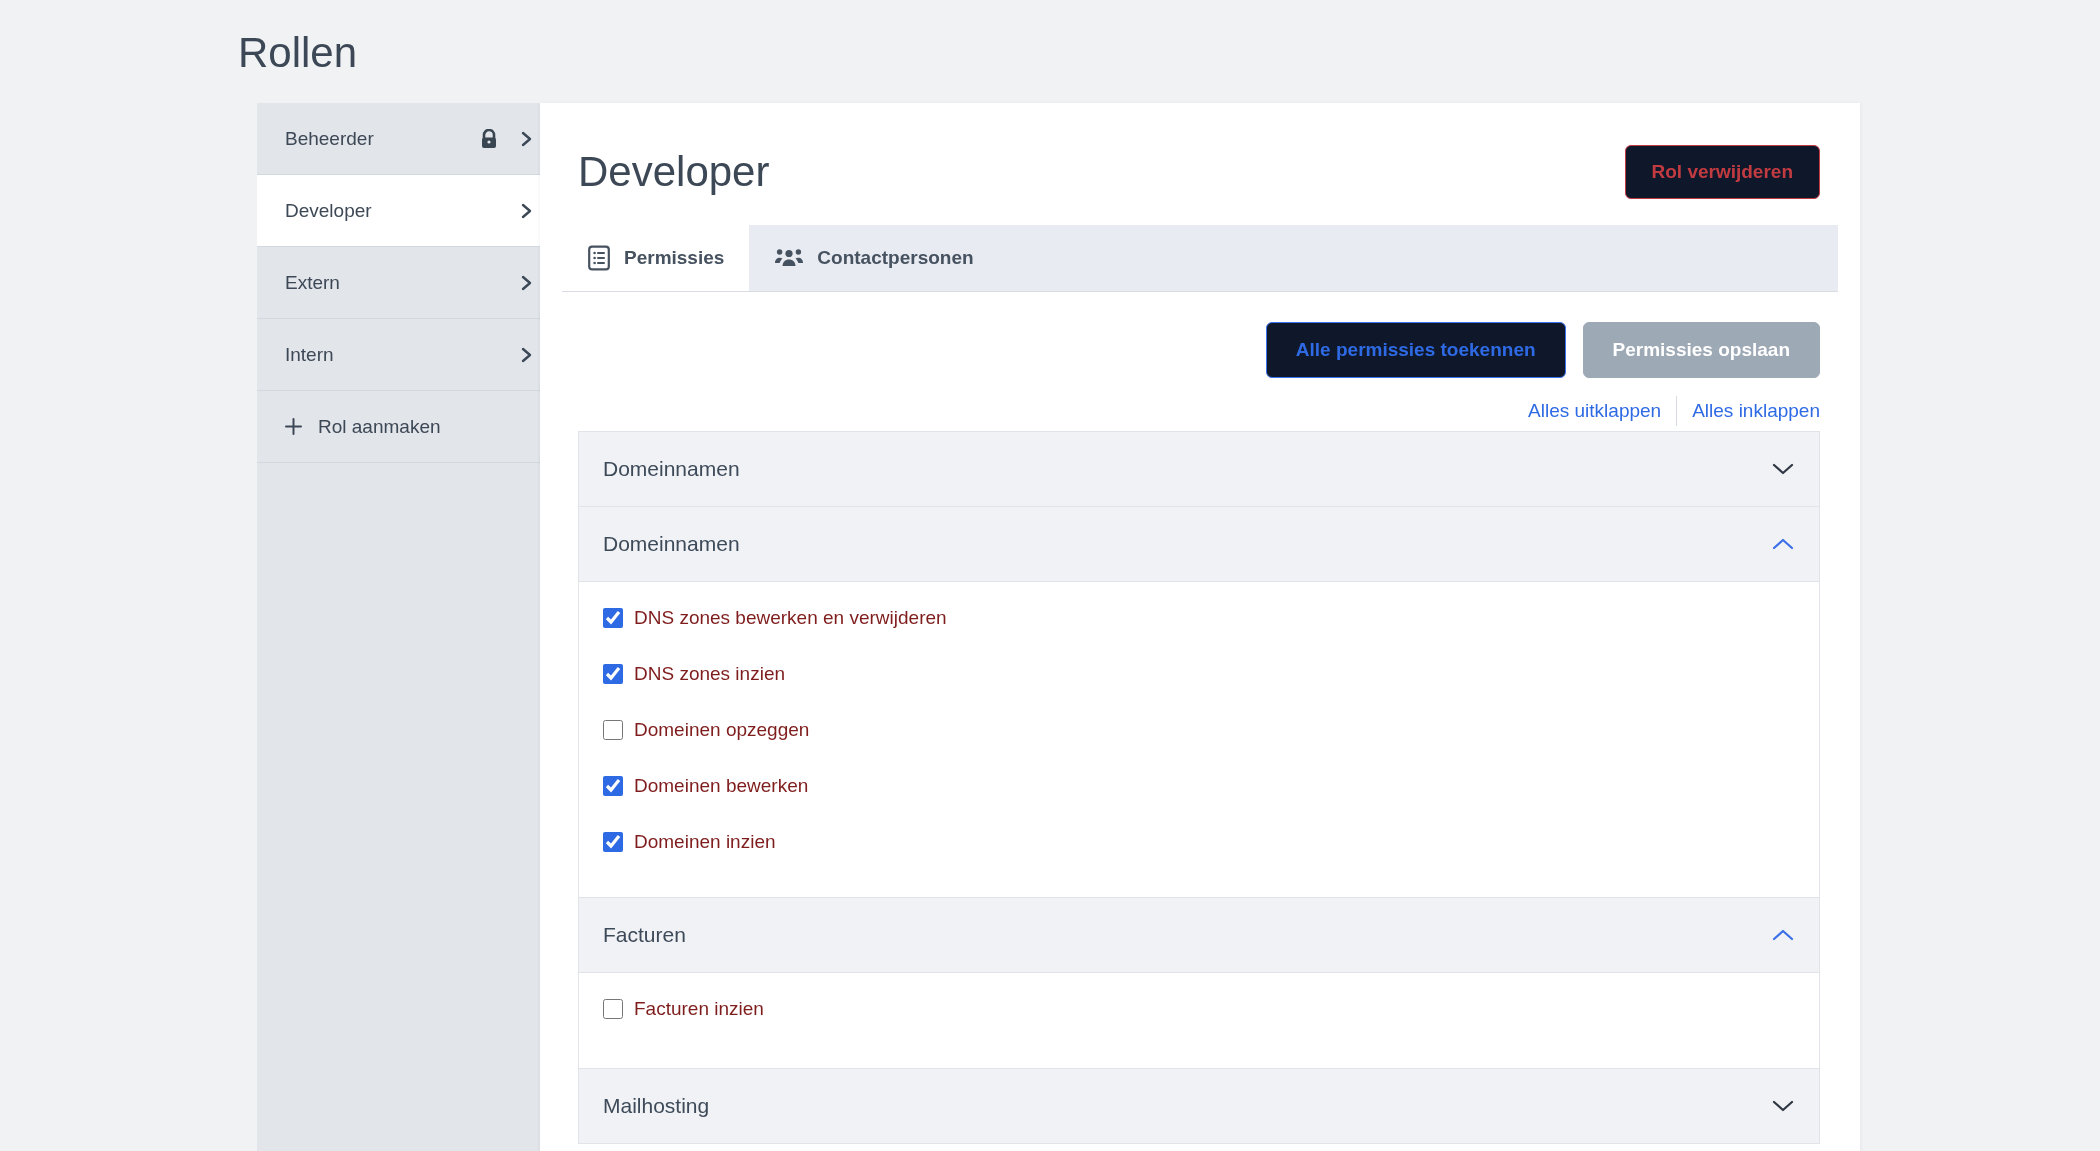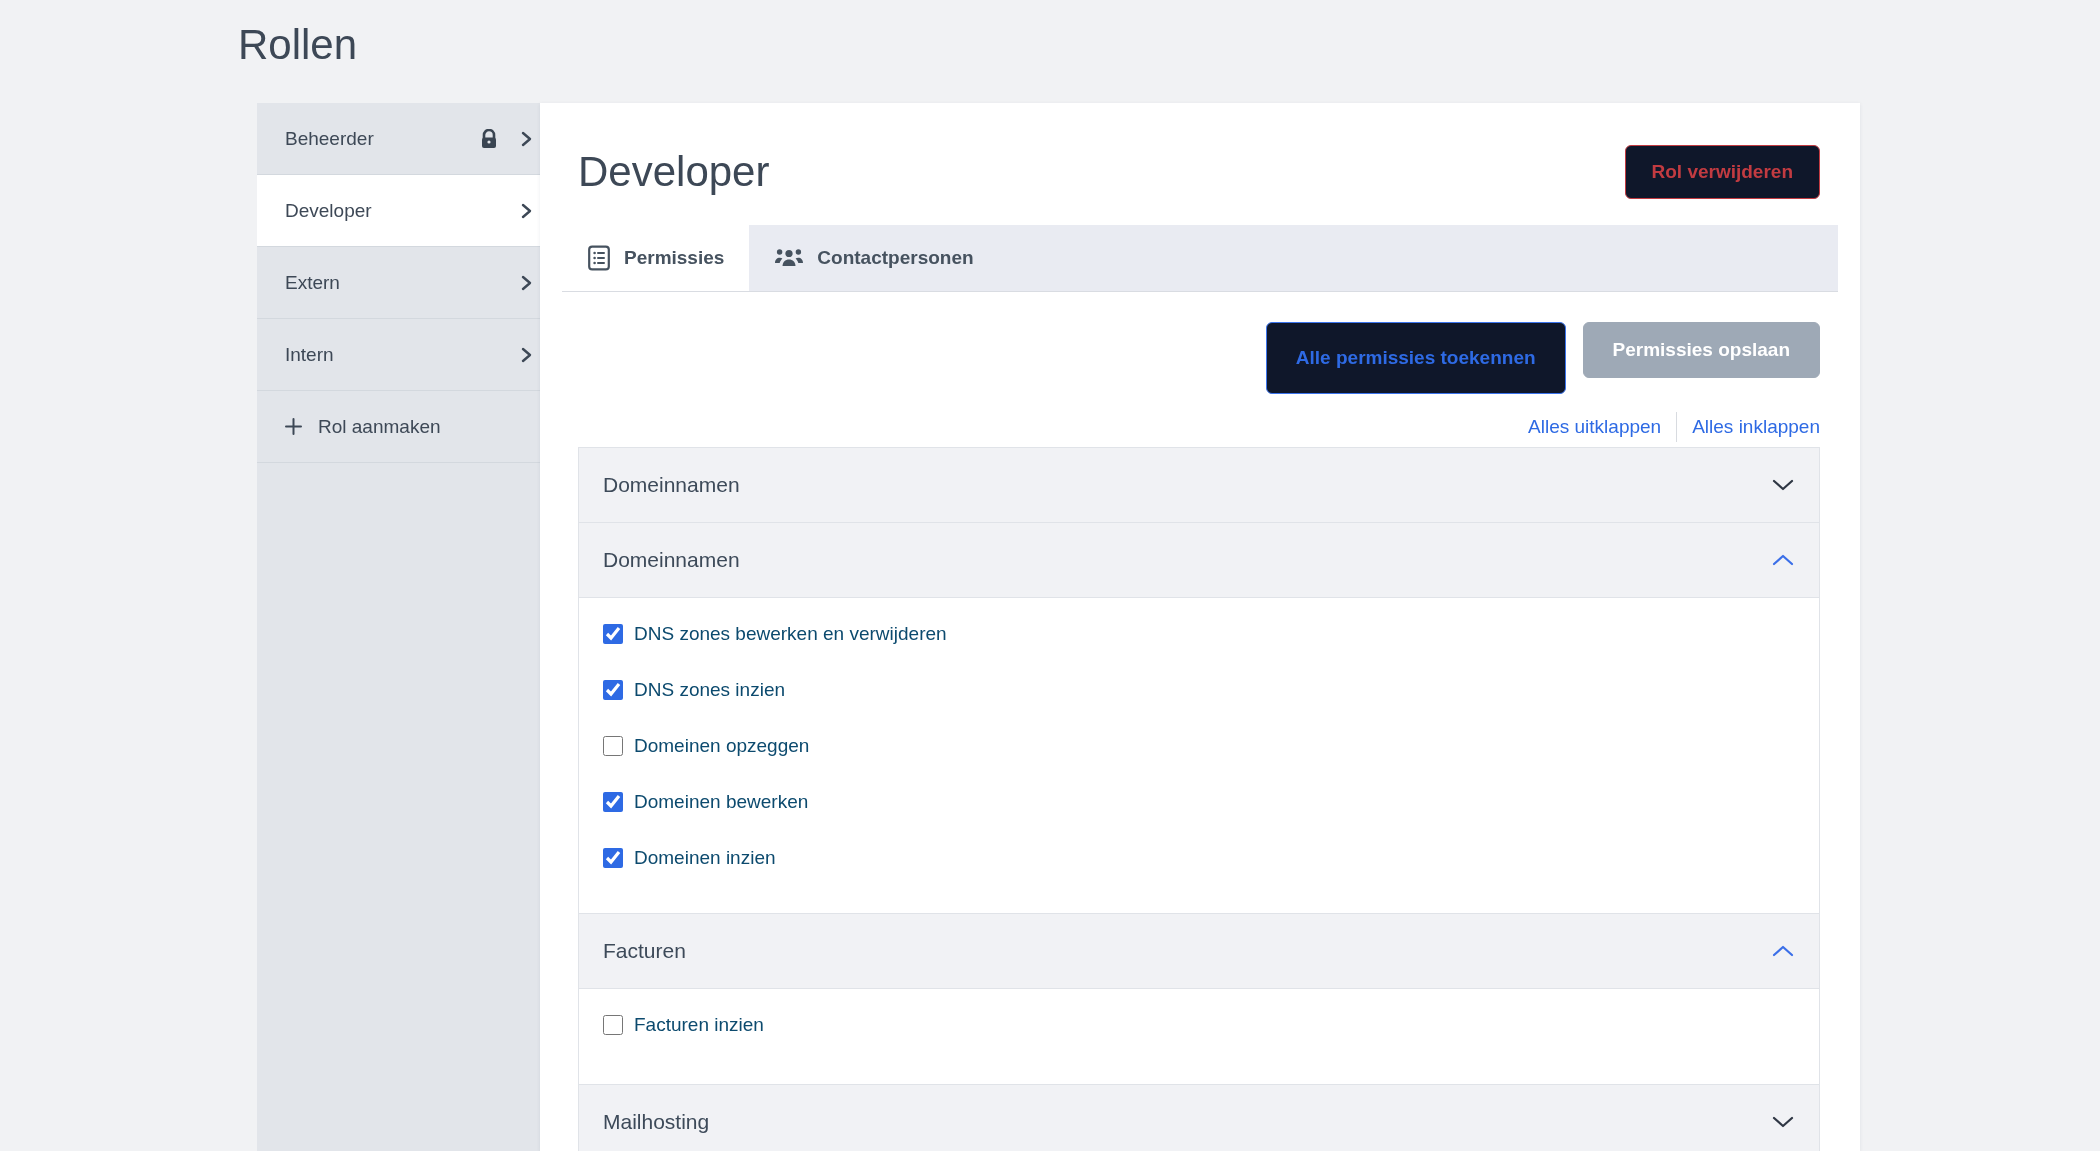--- a/index.html
+++ b/index.html
@@ -7,21 +7,21 @@
   body {
     position: relative;
     background: #f1f2f4;
     font-family: "Liberation Sans", "DejaVu Sans", sans-serif;
     color: #3d4856;
   }
 
   
   .page-title {
     position: absolute;
-    left: 238px; top: 16px;
+    left: 238px; top: 24px;
     font-size: 42px; line-height: 58px;
     font-weight: 500; color: #3d4856;
   }
 
   
   .sidebar {
     position: absolute;
     left: 238px; top: 103px;
     width: 302px; height: 1048px;
     background: #e2e5ea;
@@ -76,21 +76,21 @@
   }
   .tab.active { background: #ffffff; }
 
   
   .actions-row {
     margin: 30px 40px 0 40px;
     display: flex; justify-content: flex-end; gap: 17px;
   }
   .btn-outline-blue {
     border: 1px solid #3b74ec; color: #2e6ae4;
-    height: 72px; padding: 0 29px;
+    height: 56px; padding: 0 29px;
   }
   .btn-solid-gray {
     border: 1px solid #9ea9b6; background: #9ea9b6; color: #ffffff;
     height: 56px; padding: 12px 29px;
   }
   .links-row {
     margin: 18px 40px 0 40px;
     display: flex; justify-content: flex-end; align-items: center;
   }
   .links-row a {
@@ -118,21 +118,21 @@
   .perm-row {
     display: flex; align-items: center; gap: 11px;
     margin-bottom: 34px;
   }
   .perm-row:last-child { margin-bottom: 0; }
   .perm-row input[type="checkbox"] {
     width: 20px; height: 20px;
     accent-color: #2e6ae4;
     cursor: pointer;
   }
-  .perm-row label { font-size: 19px; color: #0c4a6e; cursor: pointer; }
+  .perm-row label { font-size: 19px; color: #7f1d1d; cursor: pointer; }
 
   .chev { display: block; }
 </style>
 </head>
 <body>
 
 <h1 class="page-title">Rollen</h1>
 
 <nav class="sidebar">
   <div class="side-item">

